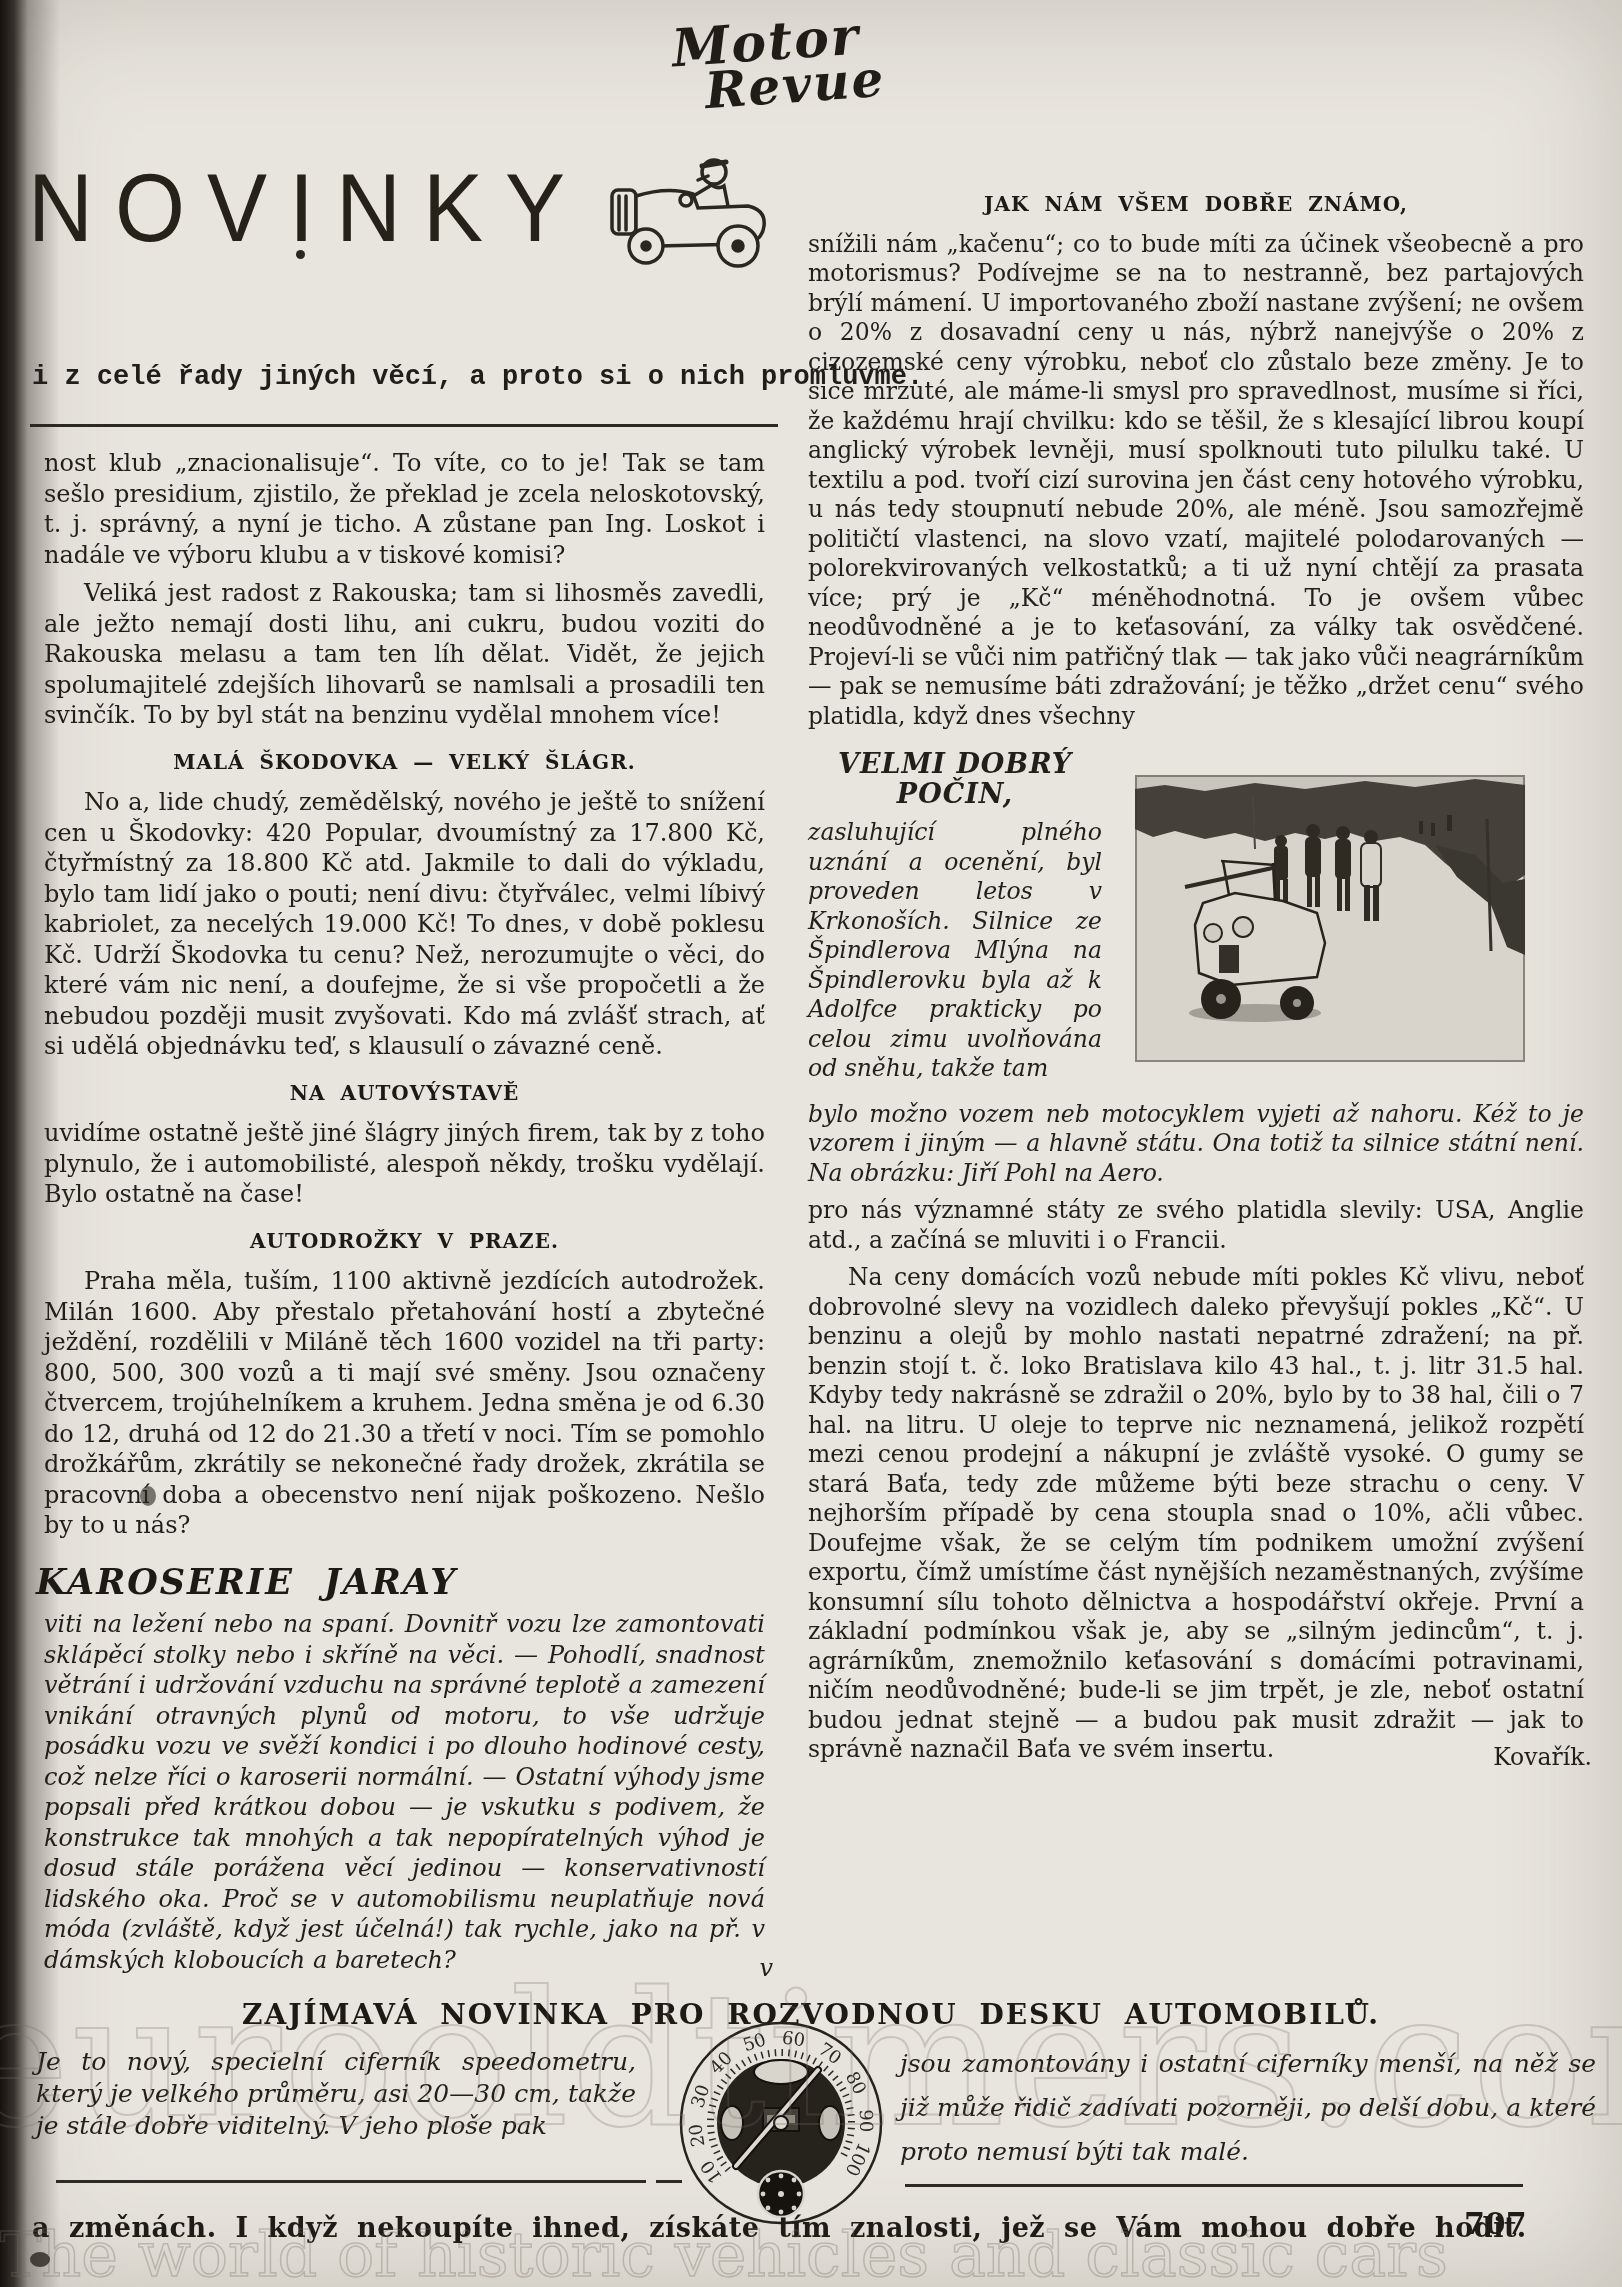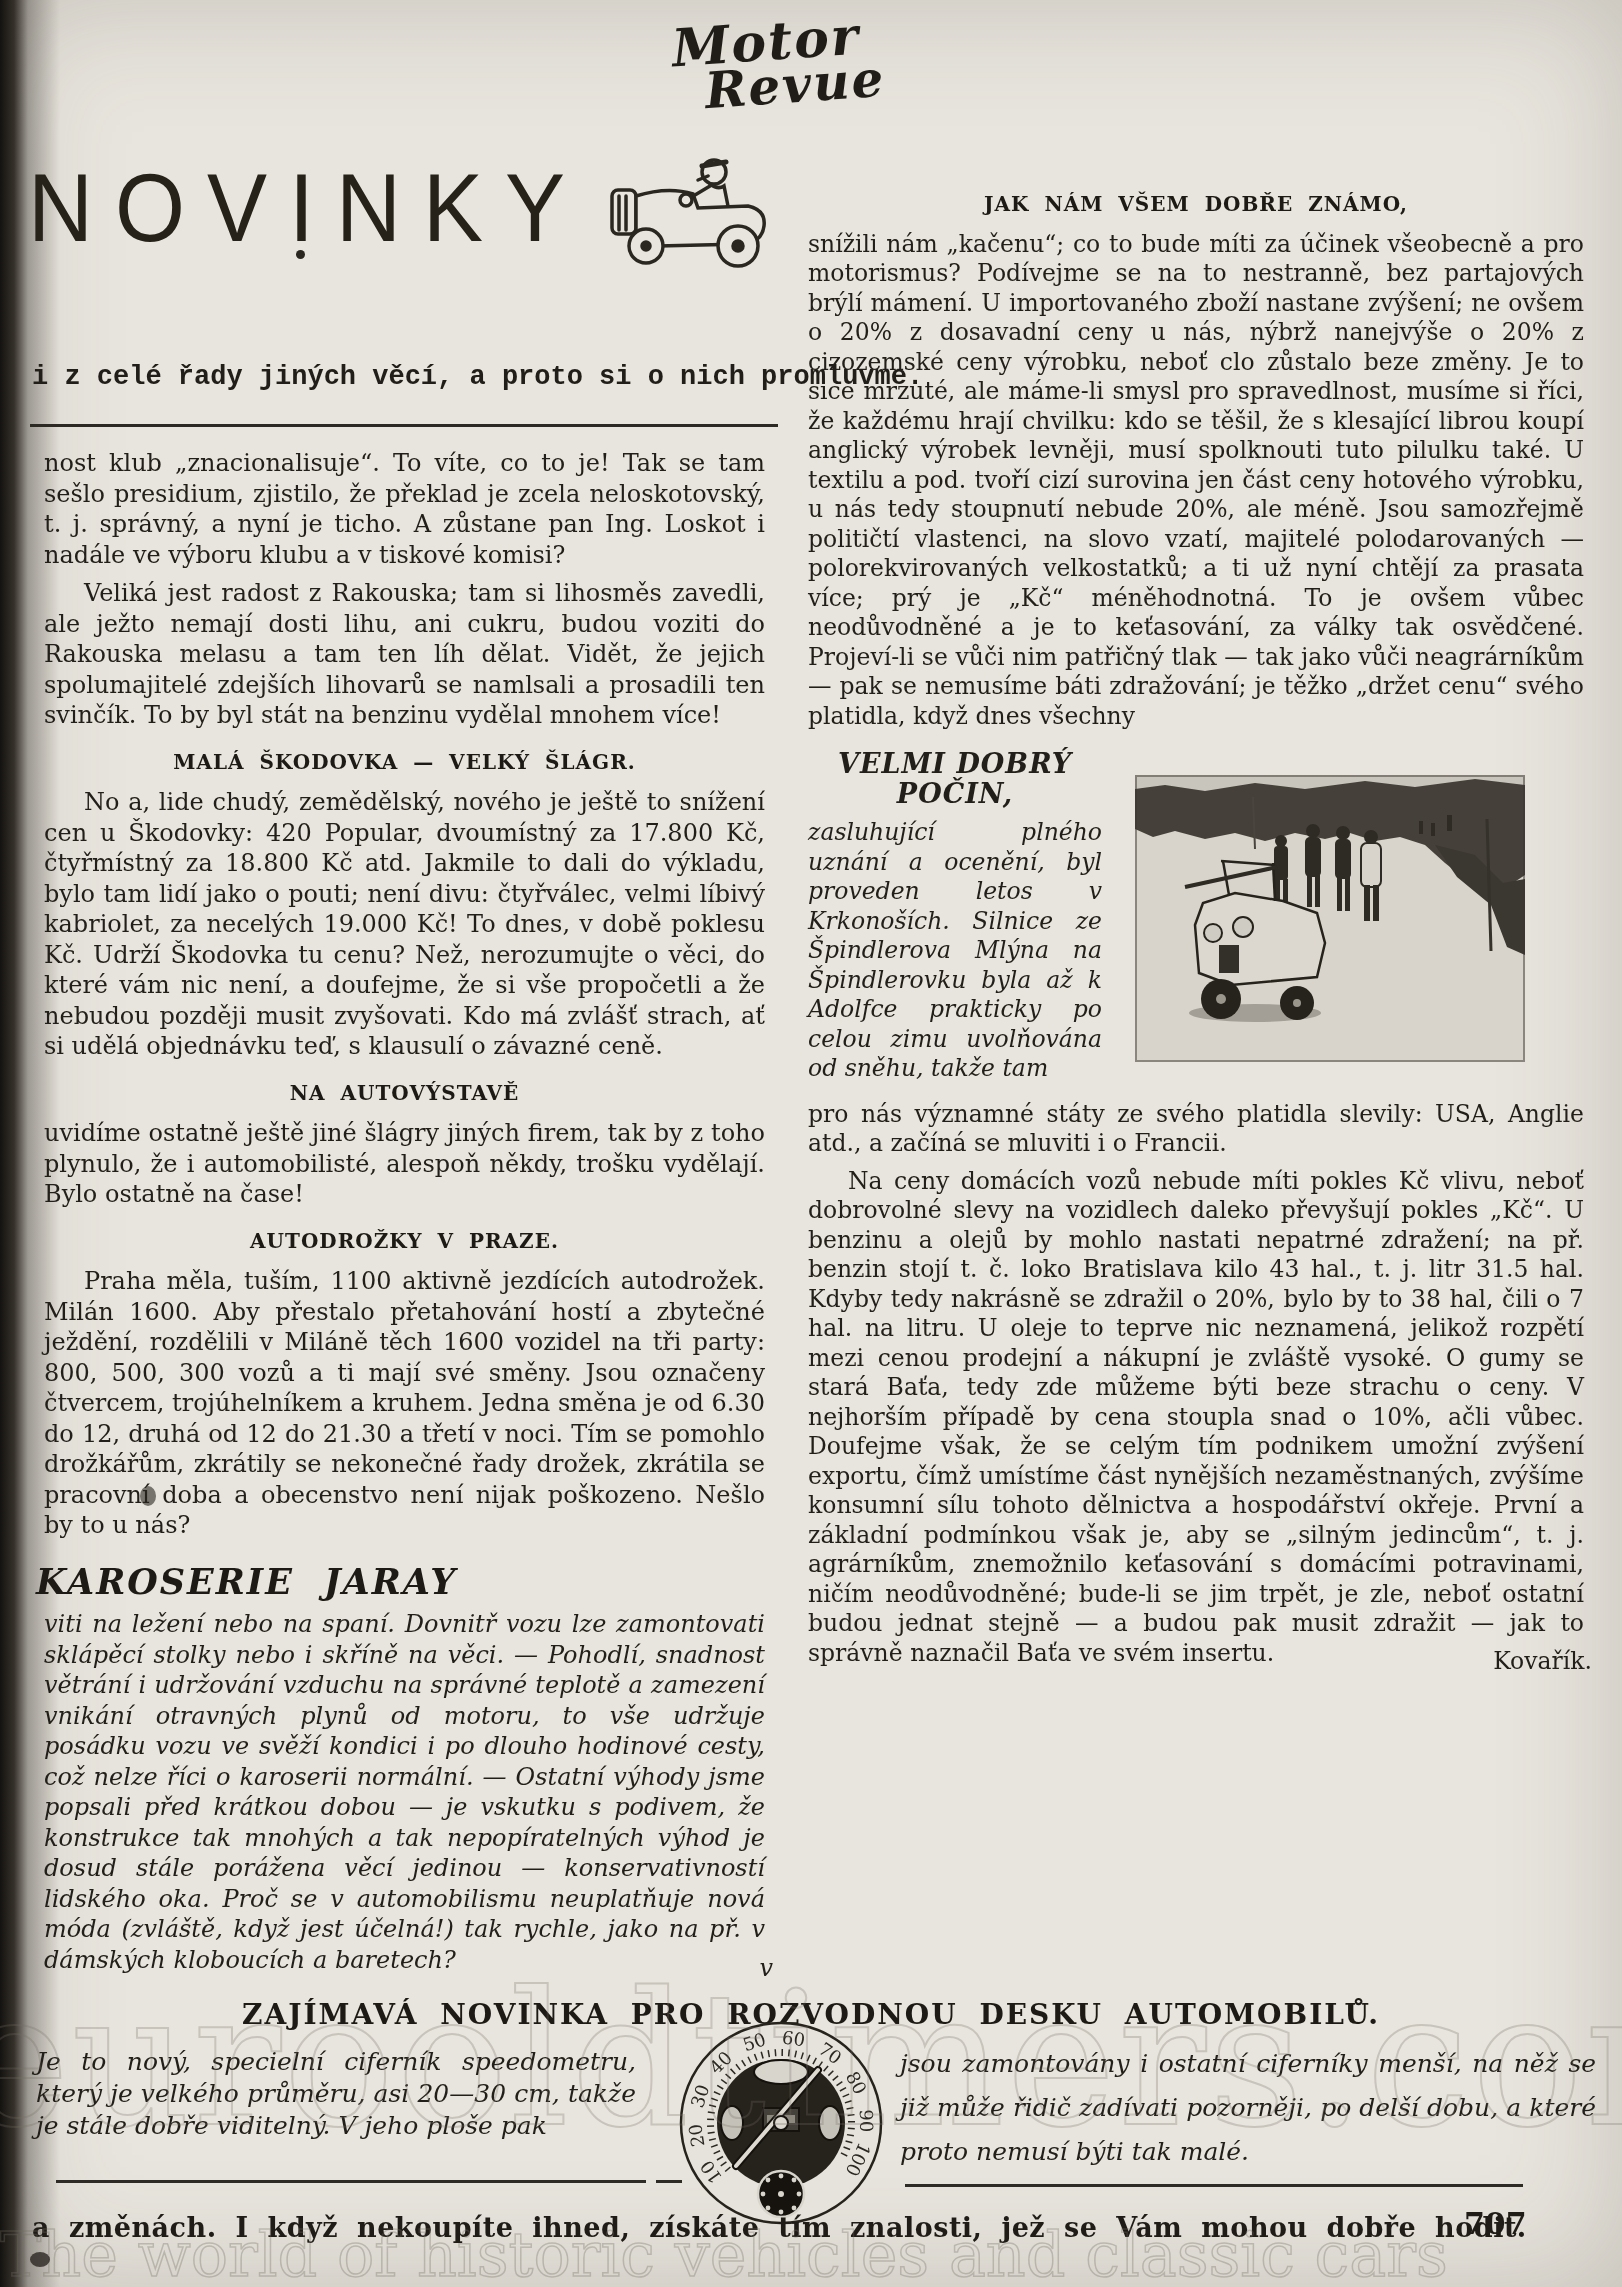--- a/index.html
+++ b/index.html
@@ -191,20 +191,21 @@
             <ellipse cx="120" cy="238" rx="66" ry="9" fill="rgba(40,36,30,.3)"></ellipse>
             <circle cx="86" cy="224" r="20" fill="#26221c"></circle>
               <circle cx="86" cy="224" r="5" fill="#9a968c"></circle>
             <circle cx="162" cy="228" r="17" fill="#26221c"></circle>
               <circle cx="162" cy="228" r="4" fill="#9a968c"></circle>
           </g>
           <rect x="1" y="1" width="388" height="285" fill="none" stroke="rgba(60,55,48,.5)" stroke-width="2"></rect>
         </svg>
       </div>
     </div>
+    <p class="caption-cont">bylo možno vozem neb motocyklem vyjeti až nahoru. Kéž to je vzorem i jiným — a hlavně státu. Ona totiž ta silnice státní není. Na obrázku: Jiří Pohl na Aero.</p>
 
     <p class="after-photo">pro nás významné státy ze svého platidla slevily: USA, Anglie atd., a začíná se mluviti i o Francii.</p>
     <p class="indent">Na ceny domácích vozů nebude míti pokles Kč vlivu, neboť dobrovolné slevy na vozidlech daleko převyšují pokles „Kč“. U benzinu a olejů by mohlo nastati nepatrné zdražení; na př. benzin stojí t. č. loko Bratislava kilo 43 hal., t. j. litr 31.5 hal. Kdyby tedy nakrásně se zdražil o 20%, bylo by to 38 hal, čili o 7 hal. na litru. U oleje to teprve nic neznamená, jelikož rozpětí mezi cenou prodejní a nákupní je zvláště vysoké. O gumy se stará Baťa, tedy zde můžeme býti beze strachu o ceny. V nejhorším případě by cena stoupla snad o 10%, ačli vůbec. Doufejme však, že se celým tím podnikem umožní zvýšení exportu, čímž umístíme část nynějších nezaměstnaných, zvýšíme konsumní sílu tohoto dělnictva a hospodářství okřeje. První a základní podmínkou však je, aby se „silným jedincům“, t. j. agrárníkům, znemožnilo keťasování s domácími potravinami, ničím neodůvodněné; bude-li se jim trpět, je zle, neboť ostatní budou jednat stejně — a budou pak musit zdražit — jak to správně naznačil Baťa ve svém insertu.</p>
     <div class="sig-plain">Kovařík.</div>
   </div>
 
   <div class="bottom-heading">ZAJÍMAVÁ NOVINKA PRO ROZVODNOU DESKU AUTOMOBILŮ.</div>
   <div class="bottom-left">Je to nový, specielní ciferník speedometru, který je velkého průměru, asi 20—30 cm, takže je stále dobře viditelný. V jeho ploše pak</div>
   <div class="bottom-right">jsou zamontovány i ostatní ciferníky menší, na něž se již může řidič zadívati pozorněji, po delší dobu, a které proto nemusí býti tak malé.</div>
 

